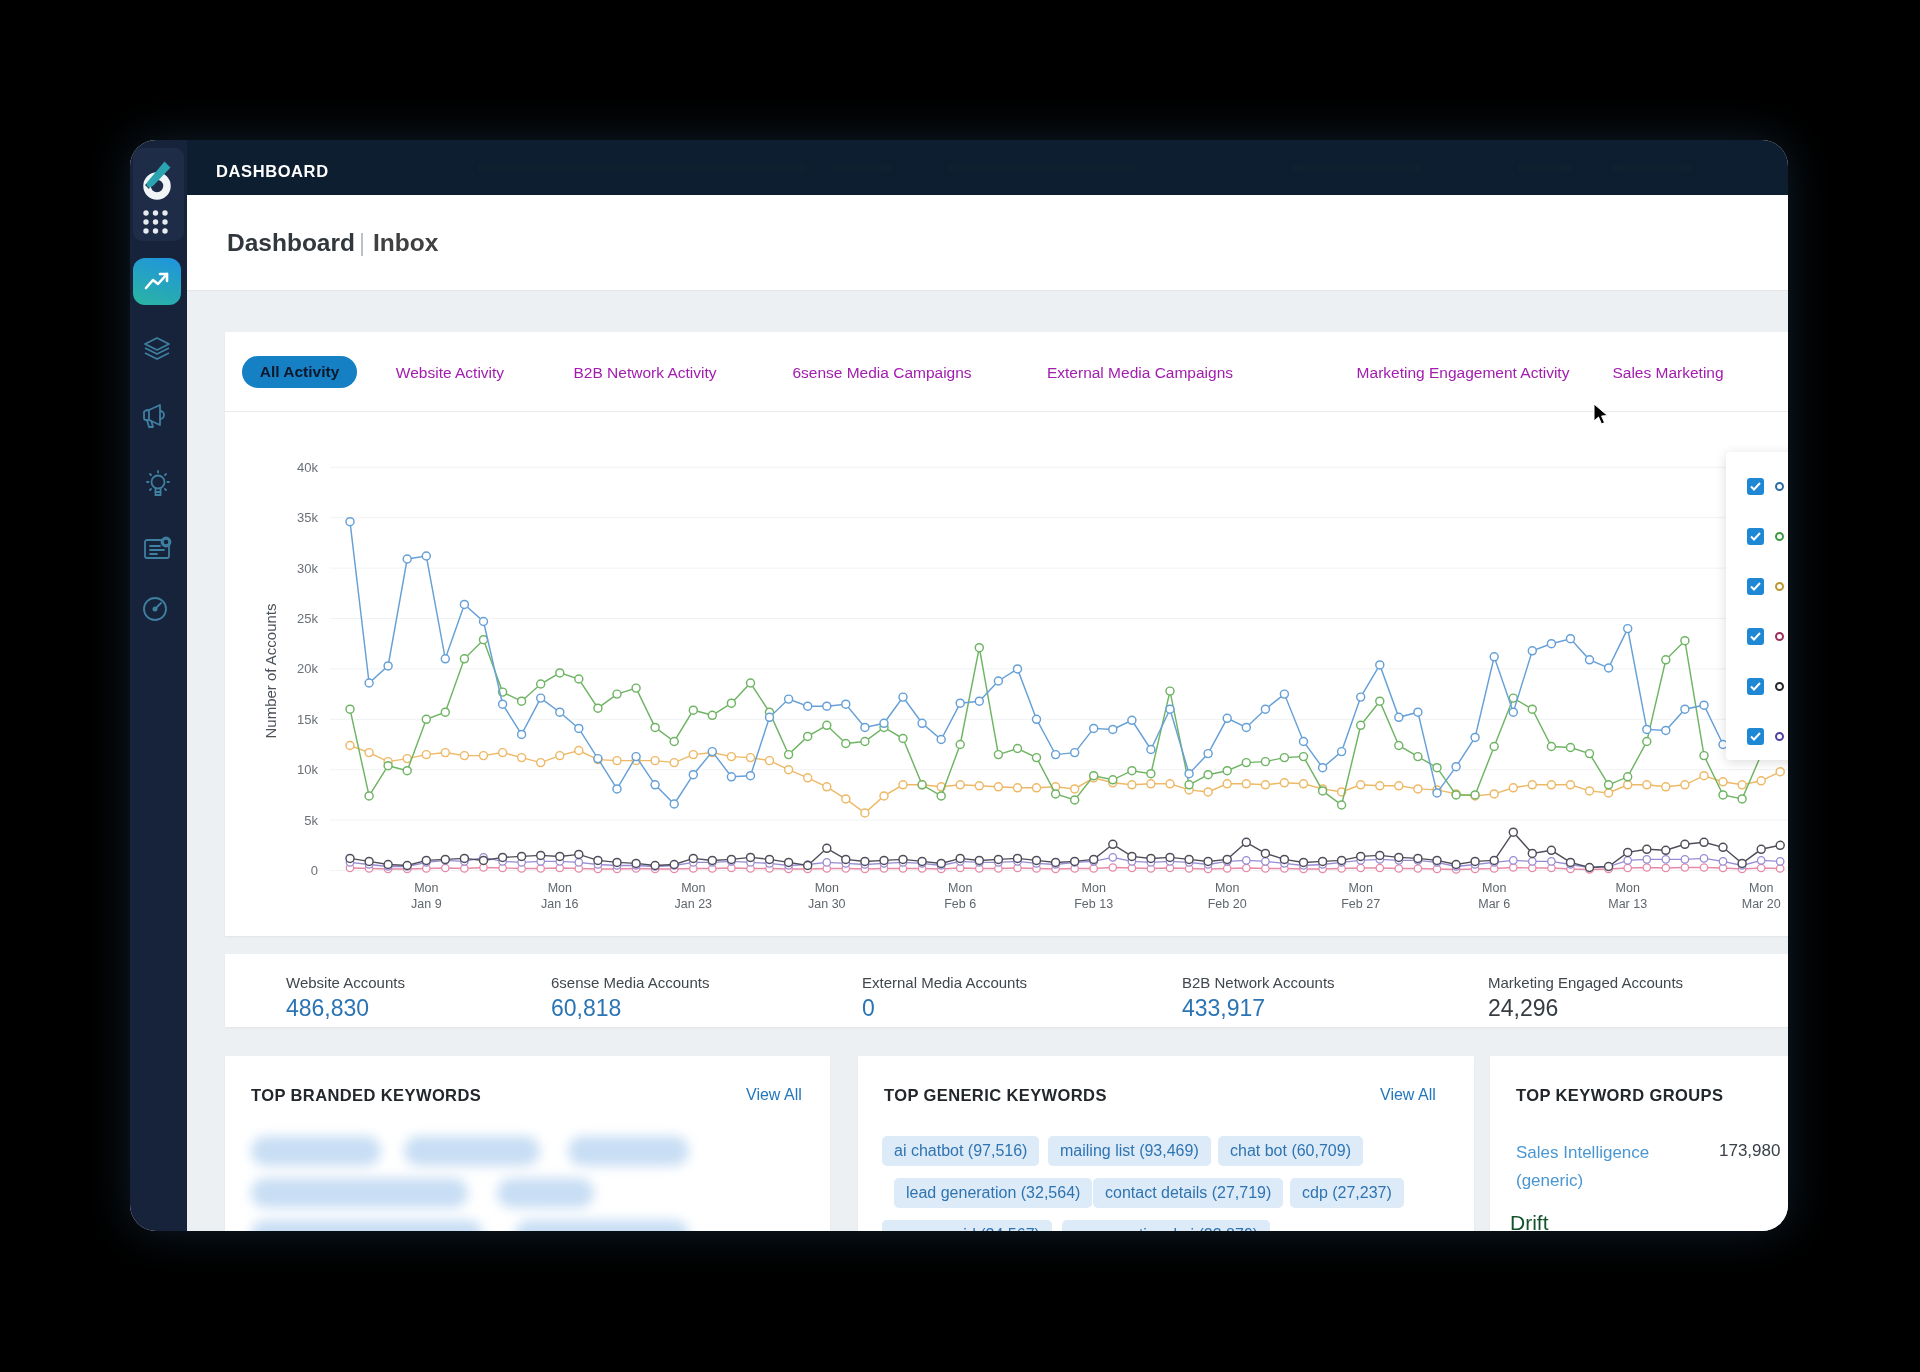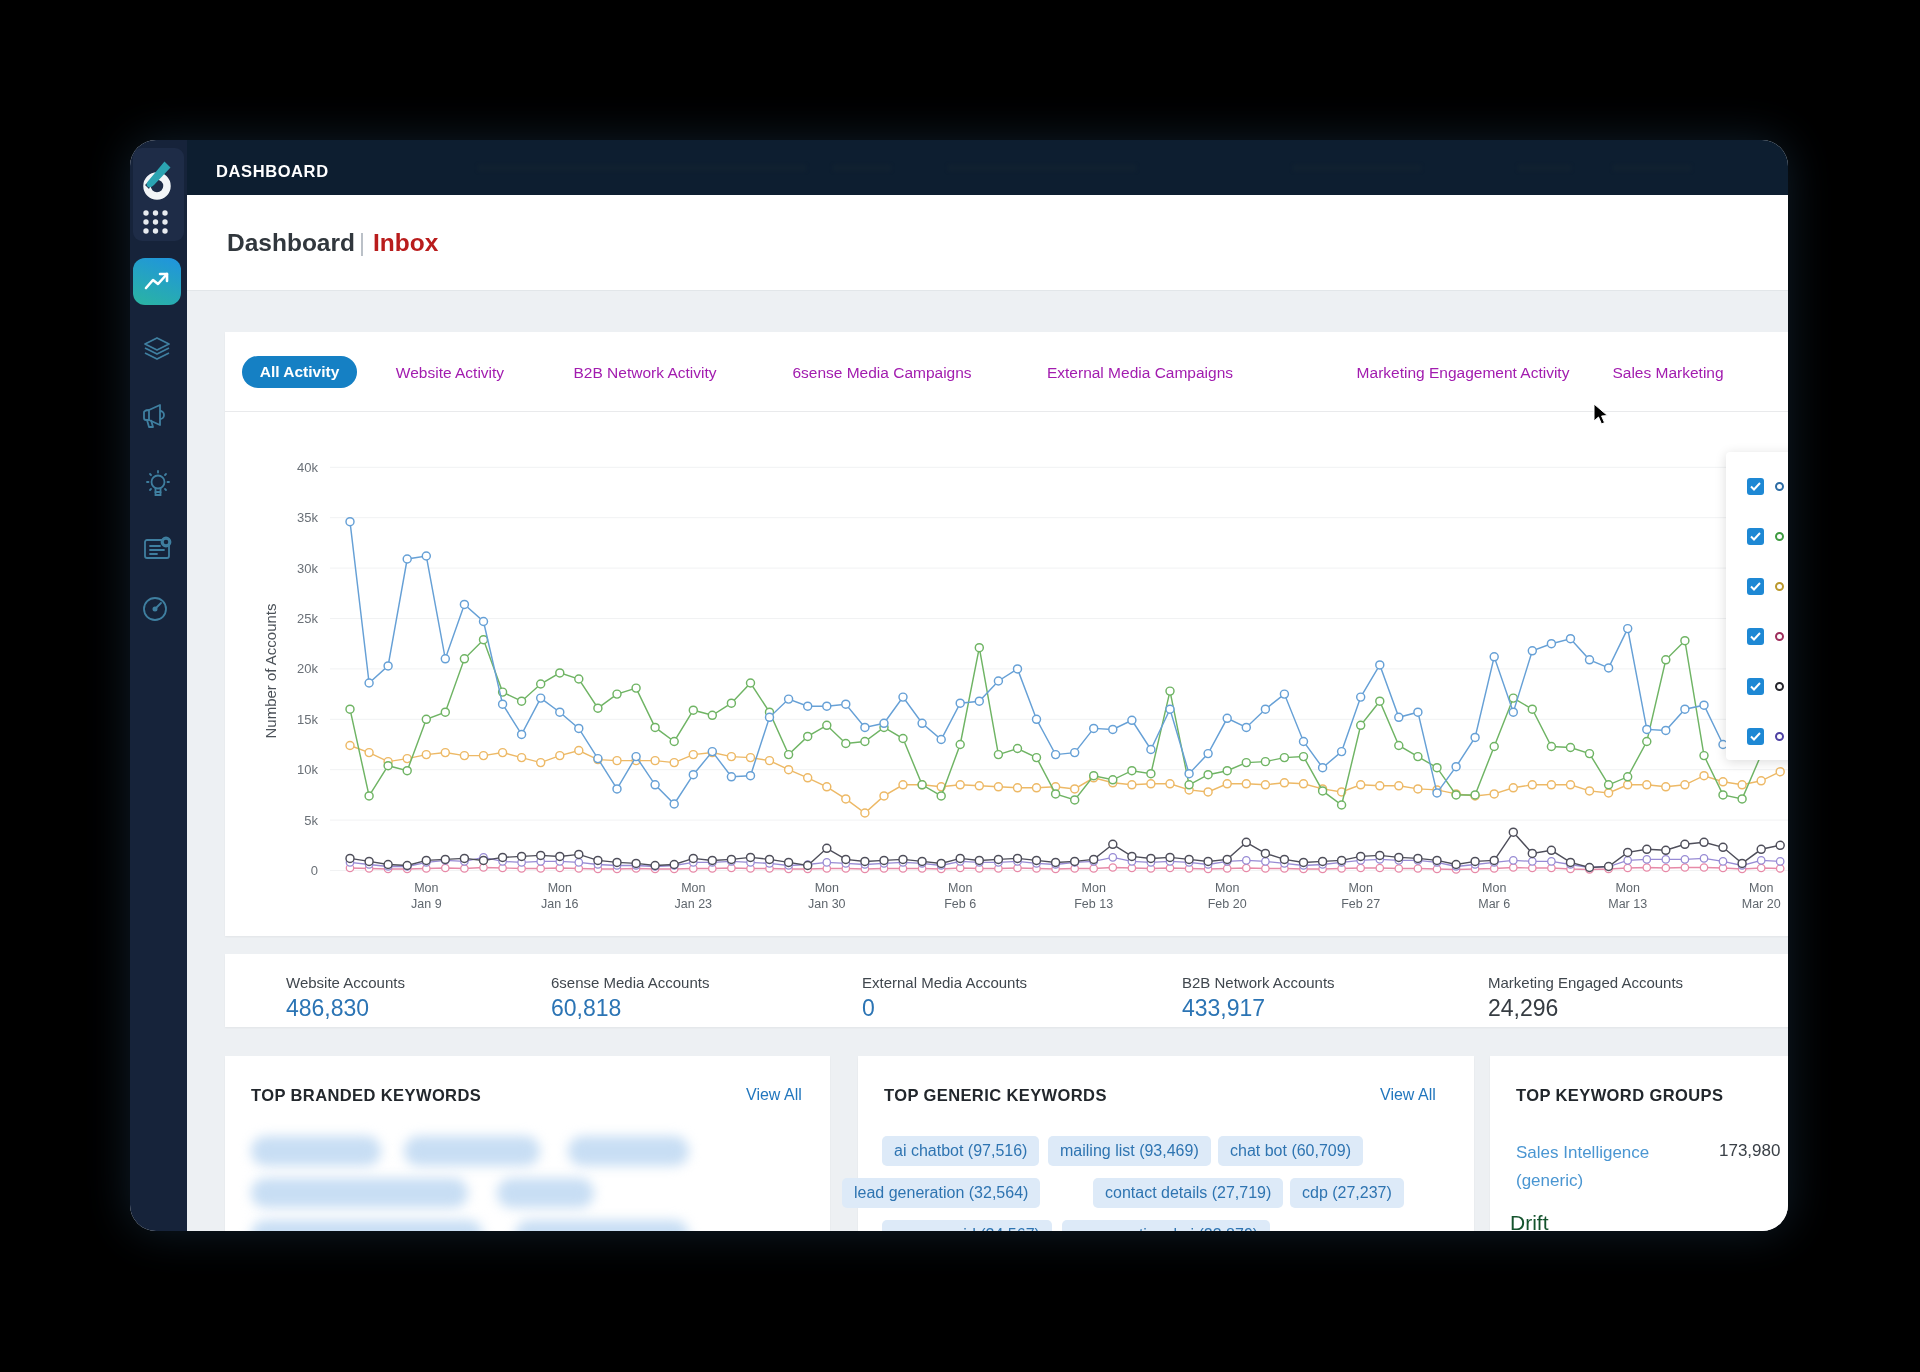--- a/index.html
+++ b/index.html
@@ -2,24 +2,24 @@
 <html><head><meta charset="utf-8"><title>d</title><style>
 *{margin:0;padding:0;box-sizing:border-box}
 html,body{width:1920px;height:1372px;background:#000;overflow:hidden;font-family:"Liberation Sans",sans-serif}
 #win{position:absolute;left:130px;top:140px;width:1658px;height:1091px;border-radius:26px;overflow:hidden;background:#edf0f3;box-shadow:0 0 46px rgba(38,72,100,.42)}
 #topbar{position:absolute;left:57px;top:0;right:0;height:55px;background:#0d1e30}
 #topbar .ft{position:absolute;top:24px;height:8px;background:#102030;border-radius:4px;filter:blur(1.5px)}
 #topbar .t{position:absolute;left:29px;top:22px;font-size:16.5px;font-weight:bold;color:#fff;letter-spacing:.6px}
 #bread{position:absolute;left:57px;top:55px;right:0;height:96px;background:#fff;border-bottom:1px solid #e2e6e9}
 #bread .b1{position:absolute;left:40px;top:34px;font-size:24.5px;color:#31373d;font-weight:bold}
 #bread .sep{color:#b6bdc4;font-weight:normal;margin:0 8px 0 4px;font-size:23px}
-#bread .b2{color:#b91c1c}
+#bread .b2{color:#404040}
 #card{position:absolute;left:95px;top:192px;width:1620px;height:604px;background:#fff;box-shadow:0 1px 2px rgba(0,0,0,.05)}
 #tabs{position:absolute;left:0;top:0;right:0;height:80px;border-bottom:1px solid #e9eaec}
-.pill{position:absolute;left:17px;top:24px;width:115px;height:32px;background:#1580c4;border-radius:16px;color:#ffffff;font-weight:bold;font-size:15.5px;text-align:center;line-height:32px}
+.pill{position:absolute;left:17px;top:24px;width:115px;height:32px;background:#1580c4;border-radius:16px;color:#0f172a;font-weight:bold;font-size:15.5px;text-align:center;line-height:32px}
 .tab{position:absolute;top:32px;font-size:15.5px;color:#a21caf;white-space:nowrap;transform:translateX(-50%)}
 #chart{position:absolute;left:0;top:80px}
 #legend{position:absolute;left:1596px;top:312px;width:240px;height:308px;background:#fff;border-radius:4px;box-shadow:0 2px 12px rgba(0,0,0,.14)}
 .lrow{position:absolute;left:21px;height:32px;display:flex;align-items:center}
 .cb{width:17px;height:17px;background:#1e88d4;border-radius:3px;display:inline-flex;align-items:center;justify-content:center}
 .ring{width:9px;height:9px;border-radius:50%;border:2px solid;margin-left:11px;background:#fff}
 #stats{position:absolute;left:95px;top:814px;width:1620px;height:73px;background:#fff;box-shadow:0 1px 2px rgba(0,0,0,.05)}
 .slab{position:absolute;top:20px;font-size:15px;color:#40474e}
 .sval{position:absolute;top:41px;font-size:23px;color:#2b74b4}
 .card{position:absolute;top:916px;background:#fff;height:400px;box-shadow:0 1px 2px rgba(0,0,0,.05)}
@@ -653,21 +653,21 @@
   <div class="bchip" style="left:121px;top:996px;width:130px"></div>
     <div class="bchip" style="left:274px;top:996px;width:136px"></div>
     <div class="bchip" style="left:438px;top:996px;width:121px"></div>
     <div class="bchip" style="left:121px;top:1038px;width:217px"></div>
     <div class="bchip" style="left:367px;top:1038px;width:97px"></div>
     <div class="bchip" style="left:121px;top:1080px;width:232px"></div>
     <div class="bchip" style="left:385px;top:1080px;width:174px"></div>
   <div class="chip" style="left:752px;top:996px">ai chatbot (97,516)</div>
     <div class="chip" style="left:918px;top:996px">mailing list (93,469)</div>
     <div class="chip" style="left:1088px;top:996px">chat bot (60,709)</div>
-    <div class="chip" style="left:712px;top:1038px">lead generation (32,564)</div>
+    <div class="chip" style="left:764px;top:1038px">lead generation (32,564)</div>
     <div class="chip" style="left:963px;top:1038px">contact details (27,719)</div>
     <div class="chip" style="left:1160px;top:1038px">cdp (27,237)</div>
     <div class="chip" style="left:752px;top:1080px">company id (24,567)</div>
     <div class="chip" style="left:932px;top:1080px">conversational ai (23,879)</div>
   <div id="sidebar">
     <div id="logopanel">
       <svg style="position:absolute;left:6px;top:11px" width="38" height="46" viewBox="0 0 38 46">
         <circle cx="18" cy="27" r="10" fill="none" stroke="#f2f5f7" stroke-width="7.5"></circle>
         <path d="M28 3 L16 16 L10 30 L6 26 L13 19 Z" fill="#1e2c47"></path>
         <path d="M25.5 2.5 L31.5 8.5 L15 26 Q11 30 8.5 27.5 Q6 25 10 21 Z" fill="#2ba4b2"></path>

